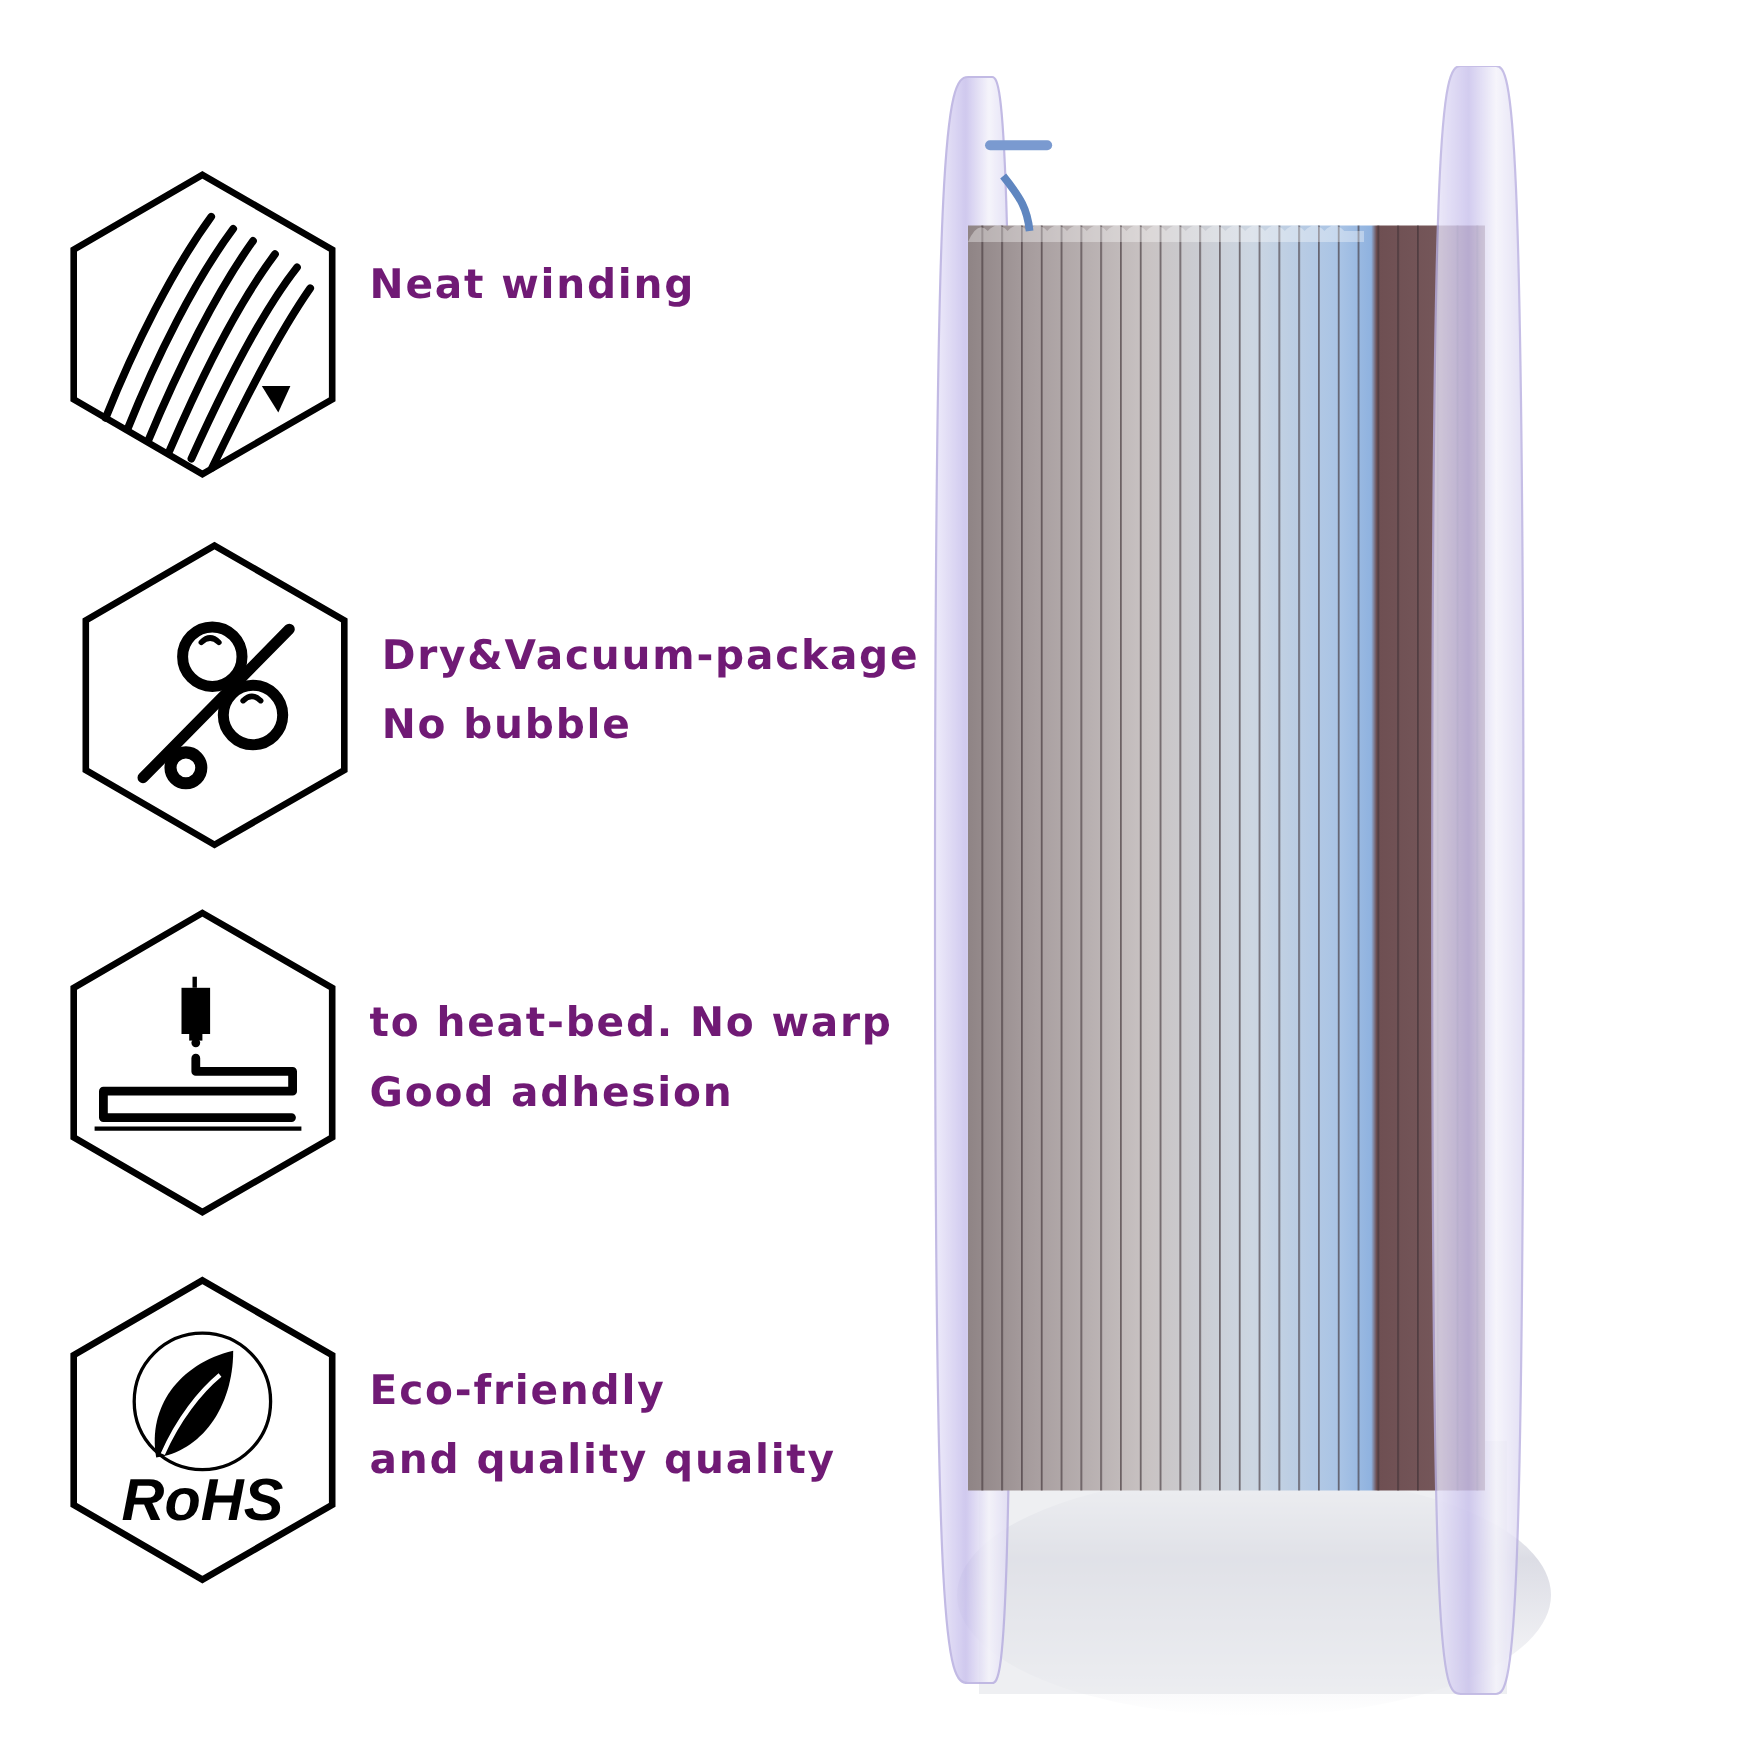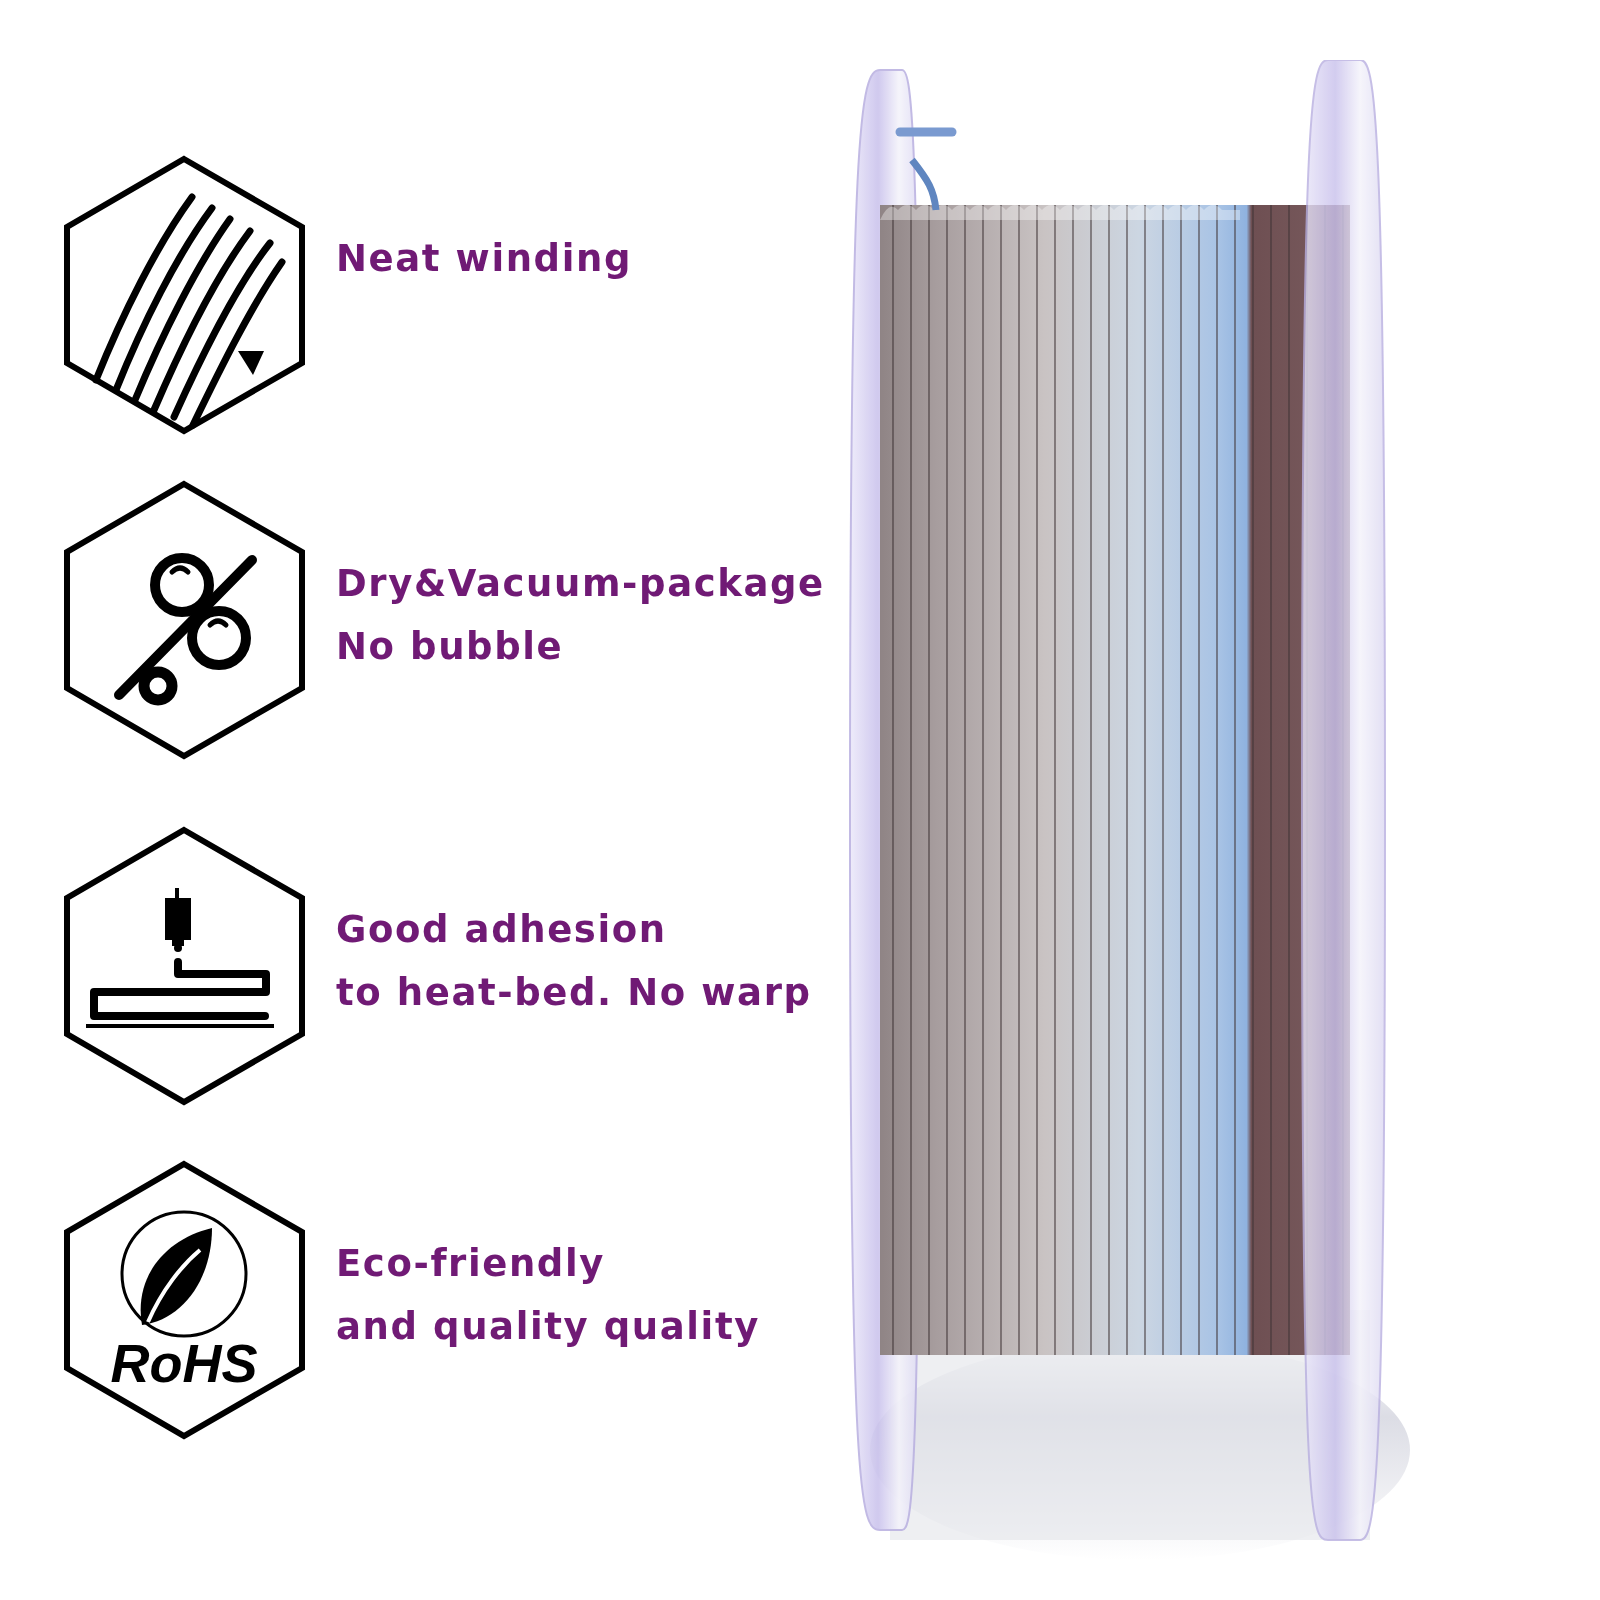--- a/index.html
+++ b/index.html
@@ -28,21 +28,21 @@
         <path d="M131,270 C160,210 190,150 220,107"></path>
       </g>
       <polygon points="176,196 202,196 191,220" fill="#000"></polygon>
     </svg>
   </div>
   <div class="caption">
     <div>Neat winding</div>
   </div>
 </div>
 
-<div class="feature" style="top:480px;">
+<div class="feature" style="top:492px;margin-left:11px;">
   <div class="hex">
     <svg viewBox="0 0 245 280">
       <polygon points="122,4 240,72 240,208 122,276 5,208 5,72" fill="#fff" stroke="#000" stroke-width="6"></polygon>
       <g stroke="#000" fill="none" stroke-linecap="round">
         <line x1="190" y1="80" x2="57" y2="215" stroke-width="10"></line>
         <circle cx="120" cy="105" r="27" stroke-width="10"></circle>
         <circle cx="157" cy="158" r="27" stroke-width="10"></circle>
         <circle cx="96" cy="206" r="14" stroke-width="11"></circle>
         <path d="M110,92 Q118,84 126,92" stroke-width="5"></path>
         <path d="M148,145 Q156,137 164,145" stroke-width="5"></path>
@@ -61,22 +61,22 @@
       <polygon points="122,4 240,72 240,208 122,276 5,208 5,72" fill="#fff" stroke="#000" stroke-width="6"></polygon>
       <line x1="115" y1="62" x2="115" y2="72" stroke="#000" stroke-width="4"></line>
       <rect x="103" y="72" width="26" height="42" fill="#000"></rect>
       <rect x="110" y="114" width="12" height="6" fill="#000"></rect>
       <circle cx="116" cy="122" r="4" fill="#000"></circle>
       <path d="M116,136 L116,148 L204,148 L204,166 L32,166 L32,190 L203,190" fill="none" stroke="#000" stroke-width="8" stroke-linejoin="round" stroke-linecap="round"></path>
       <line x1="24" y1="200" x2="212" y2="200" stroke="#000" stroke-width="4"></line>
     </svg>
   </div>
   <div class="caption">
+    <div>to heat-bed. No warp</div>
     <div>Good adhesion</div>
-    <div>to heat-bed. No warp</div>
   </div>
 </div>
 
 <div class="feature" style="top:1160px;">
   <div class="hex">
     <svg viewBox="0 0 245 280">
       <polygon points="122,4 240,72 240,208 122,276 5,208 5,72" fill="#fff" stroke="#000" stroke-width="6"></polygon>
       <circle cx="122" cy="114" r="62" fill="none" stroke="#000" stroke-width="3"></circle>
       <path d="M150,68 C100,80 72,120 80,165 C120,160 150,120 150,68 Z" fill="#000"></path>
       <path d="M86,162 C100,130 120,105 138,90" stroke="#fff" stroke-width="4" fill="none"></path>

